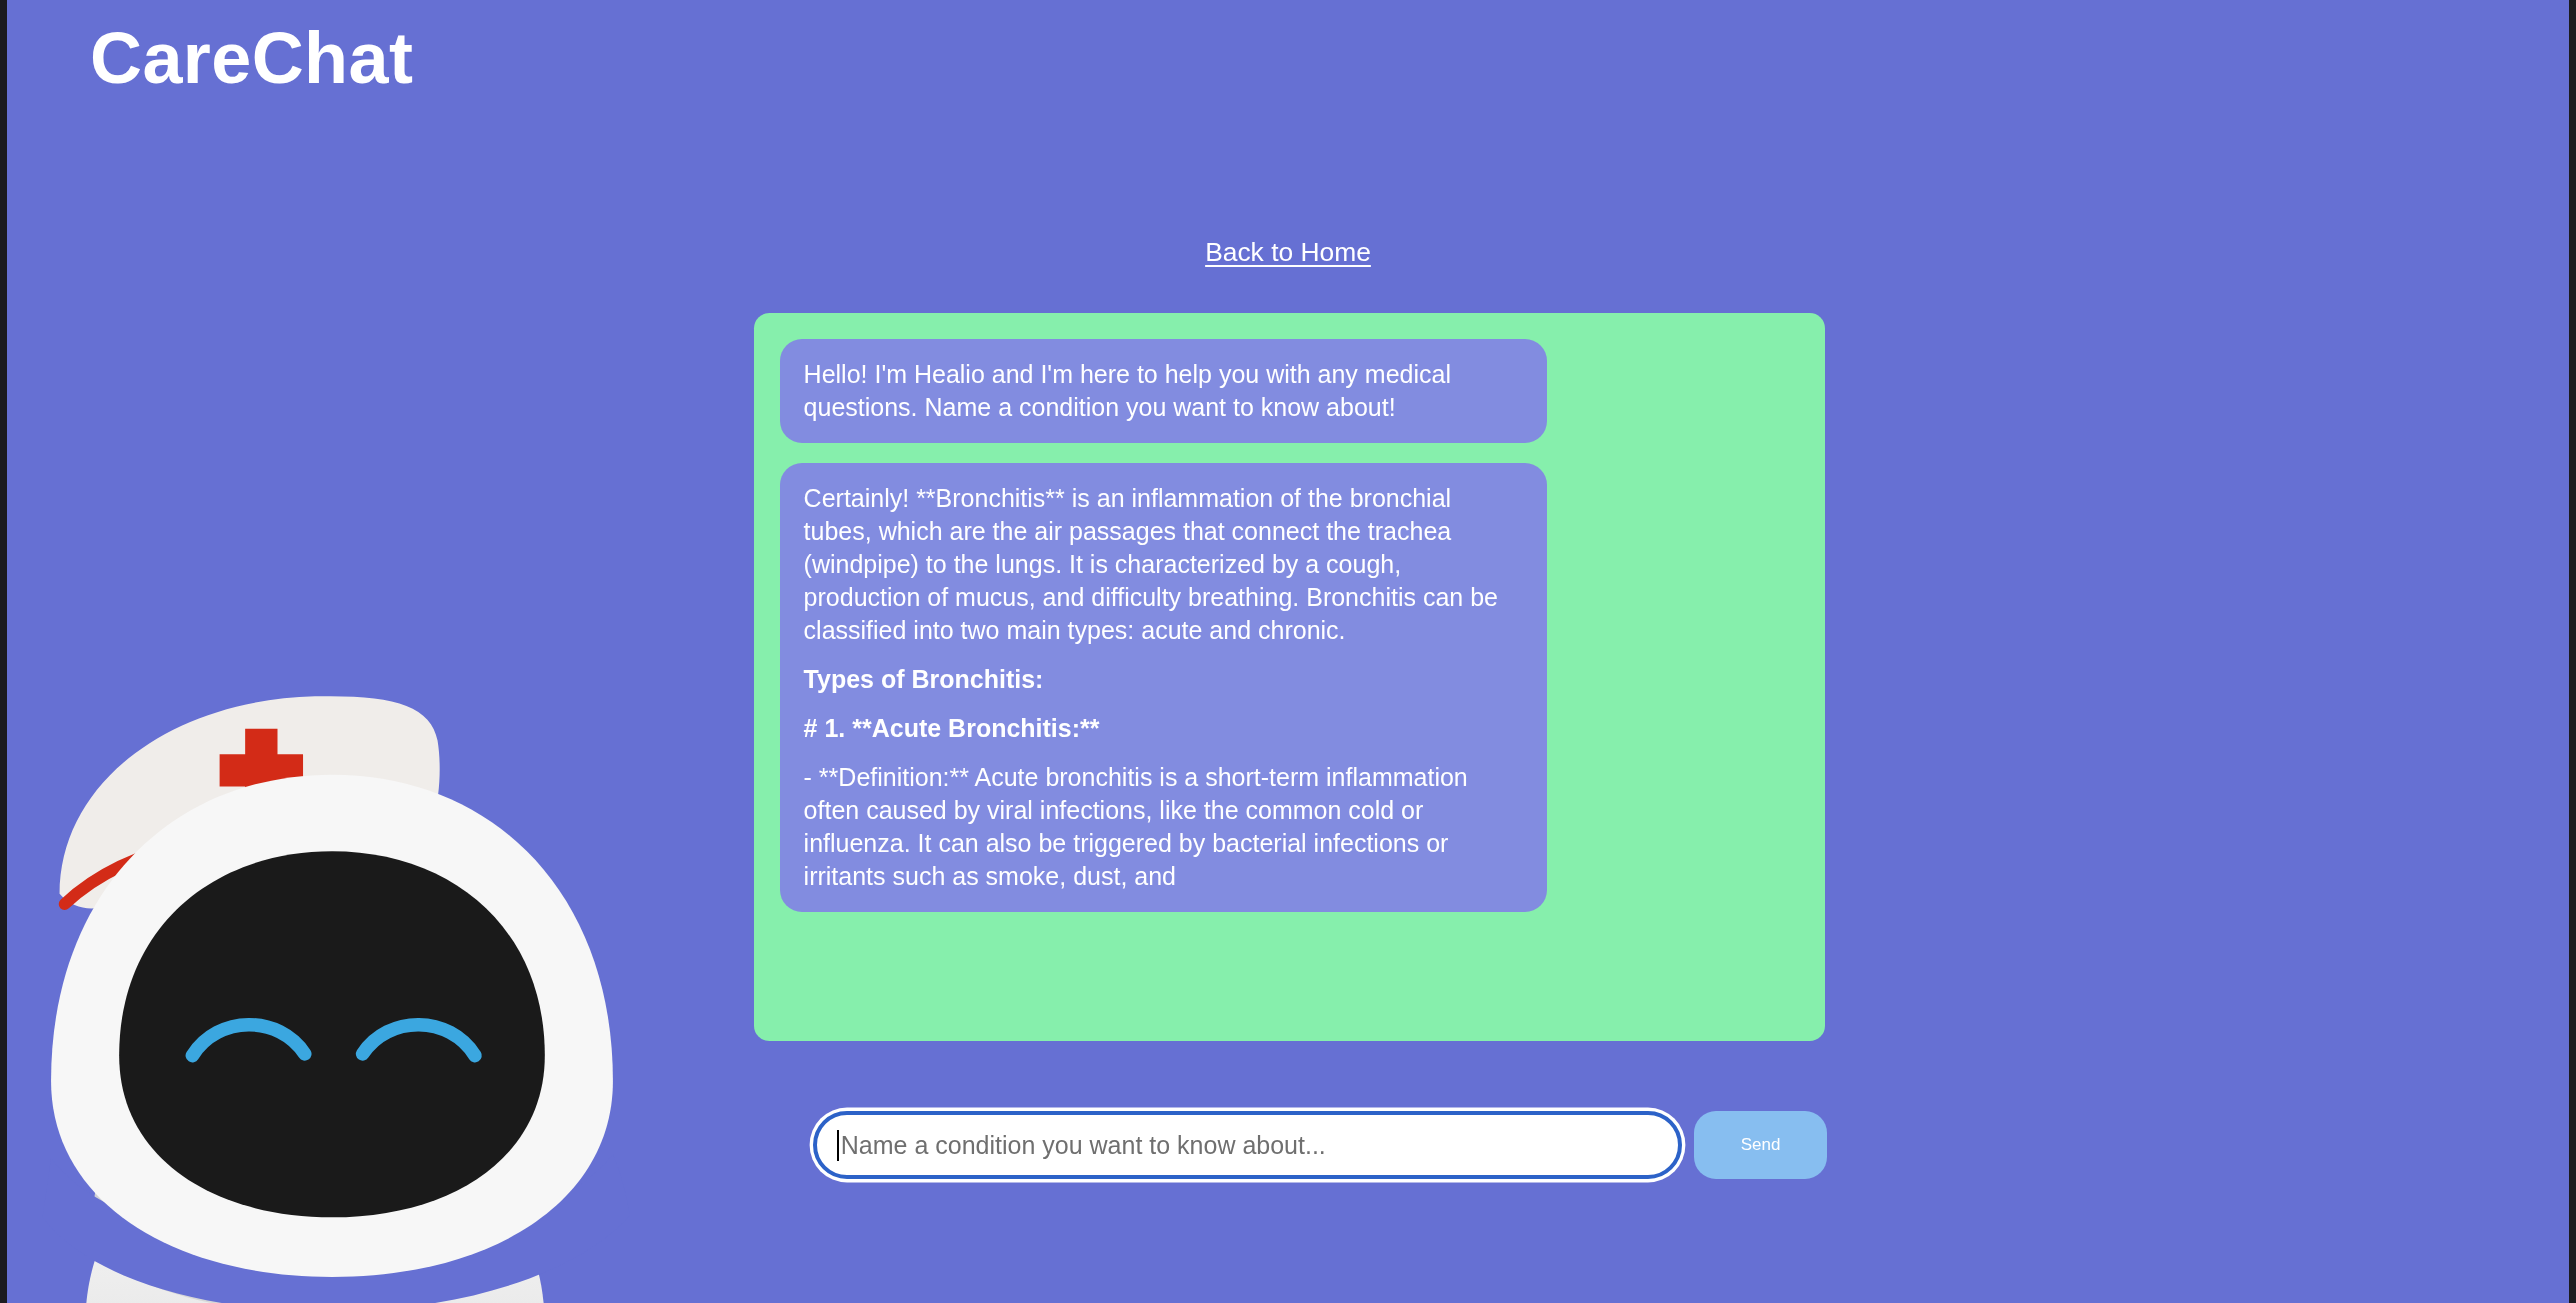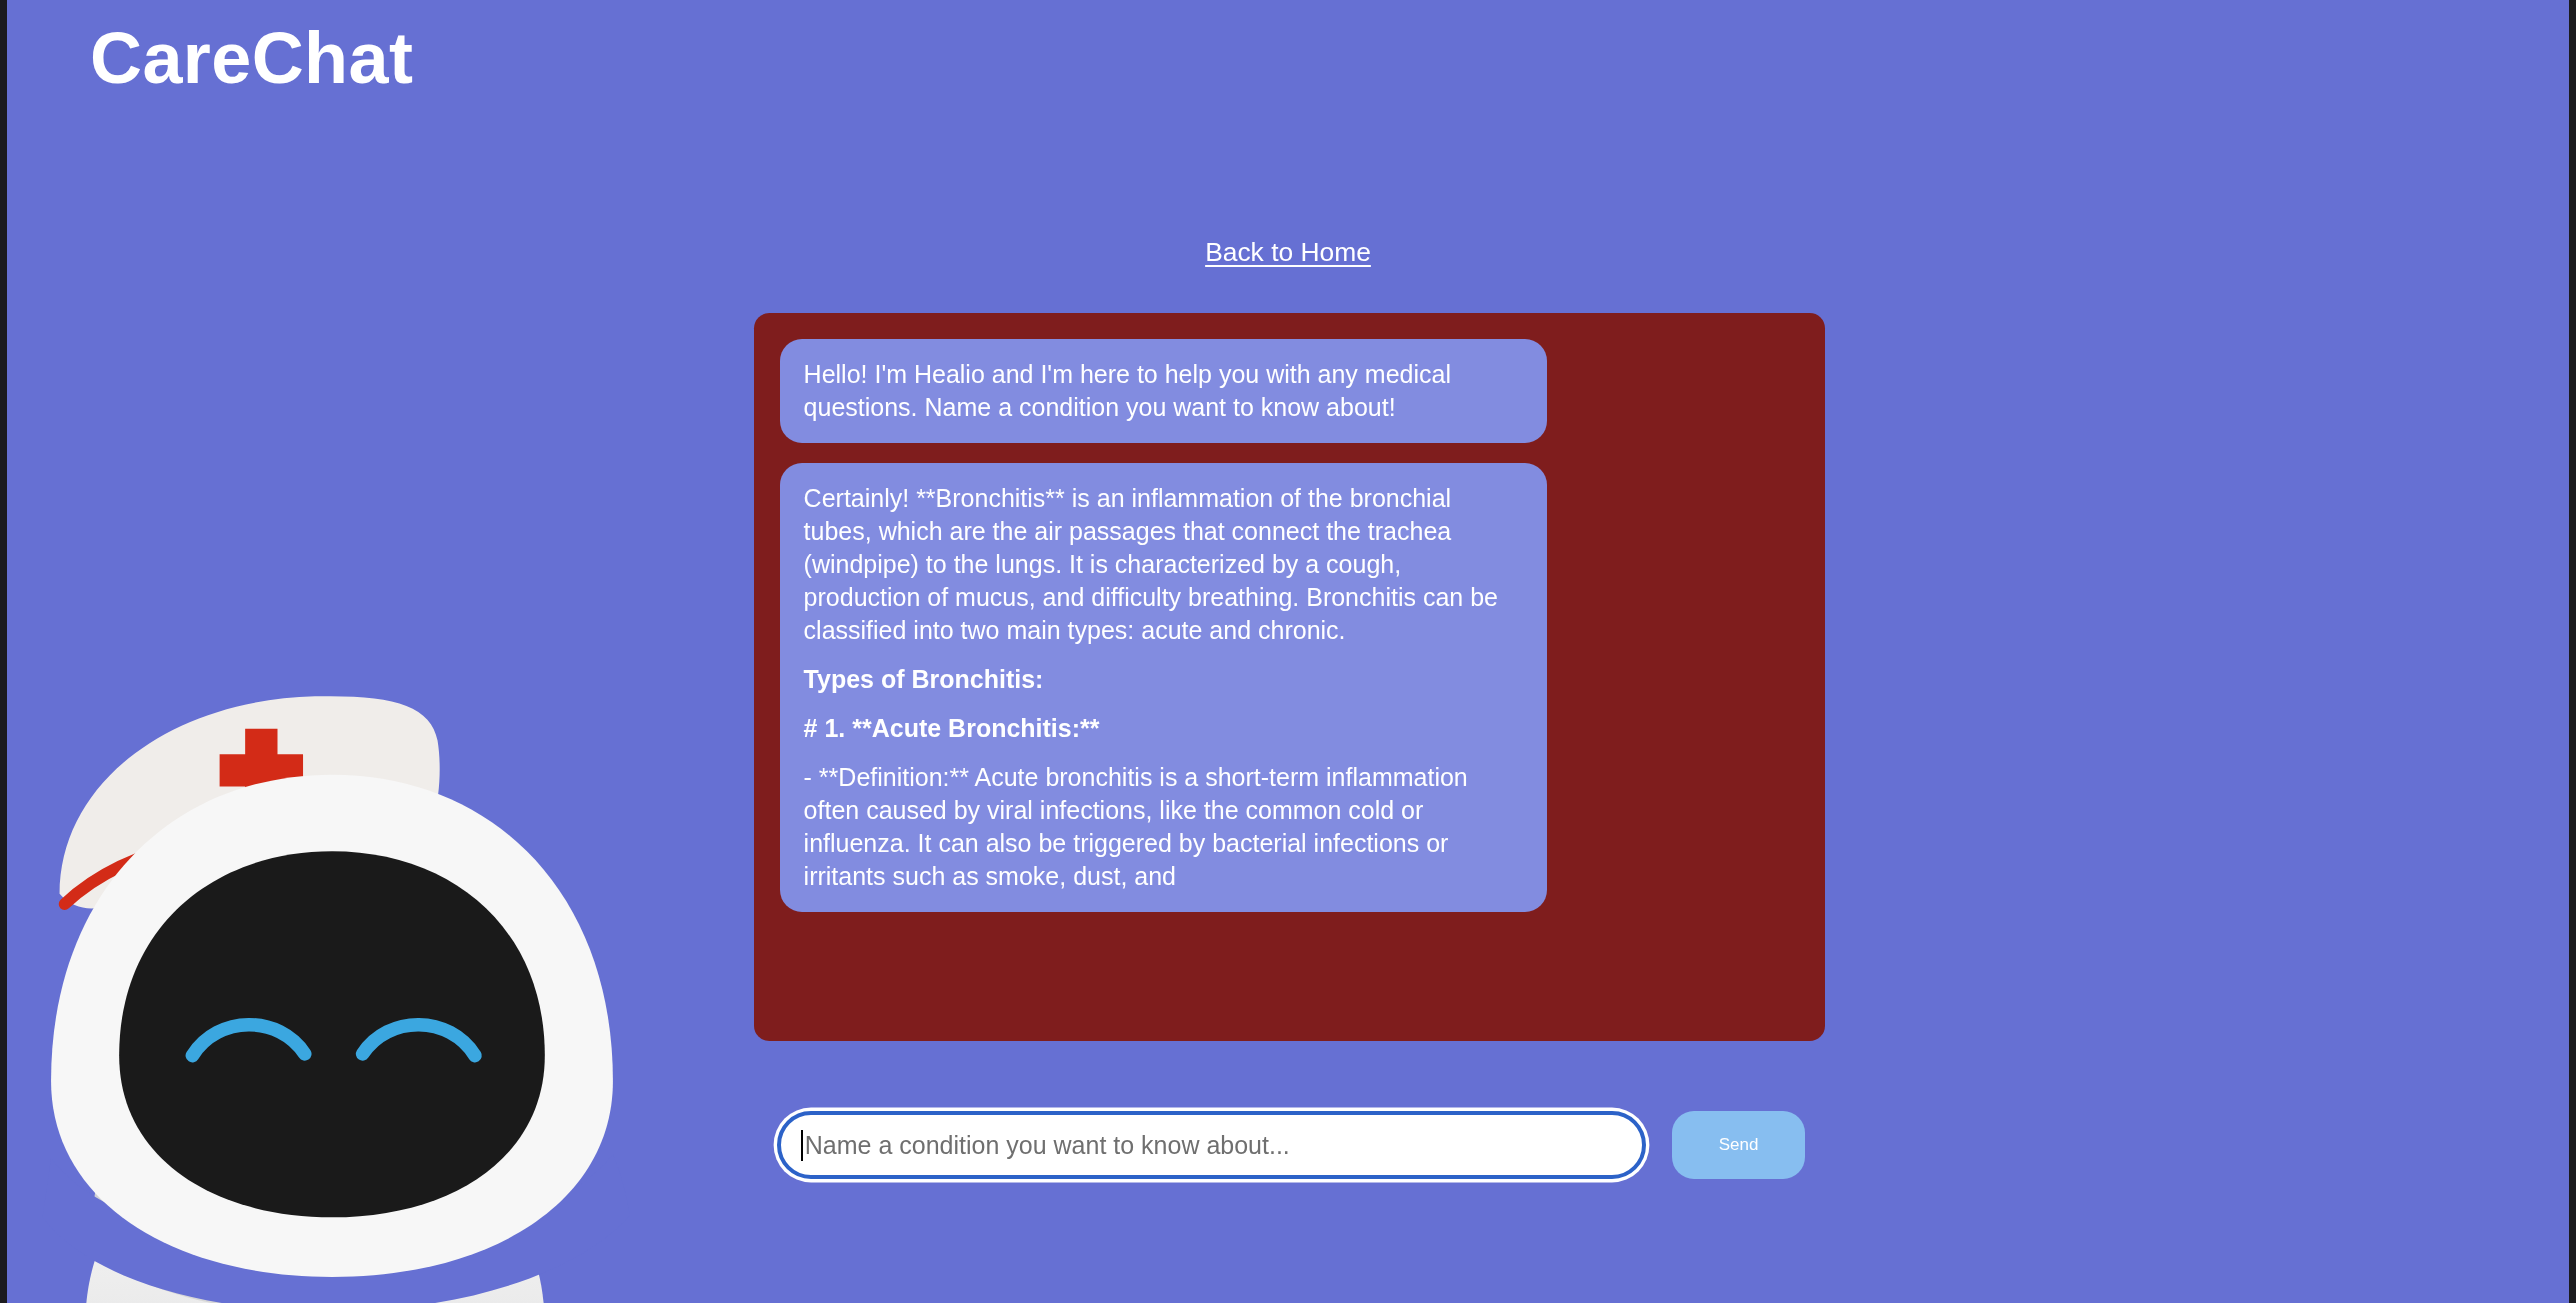--- a/index.html
+++ b/index.html
@@ -82,21 +82,21 @@
     cursor: pointer;
   }
 
   
   .chat-panel {
     position: absolute;
     left: 754px;
     top: 313px;
     width: 1071px;
     height: 728px;
-    background: #7f1d1d;
+    background: #86efac;
     border-radius: 15.3px;
     overflow: hidden;
   }
   .chat-scroll {
     position: absolute;
     left: 0;
     top: 0;
     width: 100%;
     height: 100%;
     padding: 25.6px 25.6px 0 25.6px;
@@ -118,25 +118,25 @@
   .bubble.bot  { max-width: 767px; }
   .bubble.user { border-radius: 27px; padding: 15.3px 25.6px; }
 
   .bubble p { margin: 0; }
   .bubble p + p { margin-top: 16px; }
   .bubble .h { font-weight: bold; }
 
   
   .composer {
     position: absolute;
-    left: 777px;
+    left: 813px;
     top: 1111px;
     display: flex;
     align-items: center;
-    gap: 26px;
+    gap: 12px;
     z-index: 15;
   }
   .input-shell {
     width: 869px;
     height: 68px;
     background: #ffffff;
     border: 4.3px solid #2C62C8;
     border-radius: 36px;
     box-shadow: 0 0 0 3.4px #ffffff;
     display: flex;

